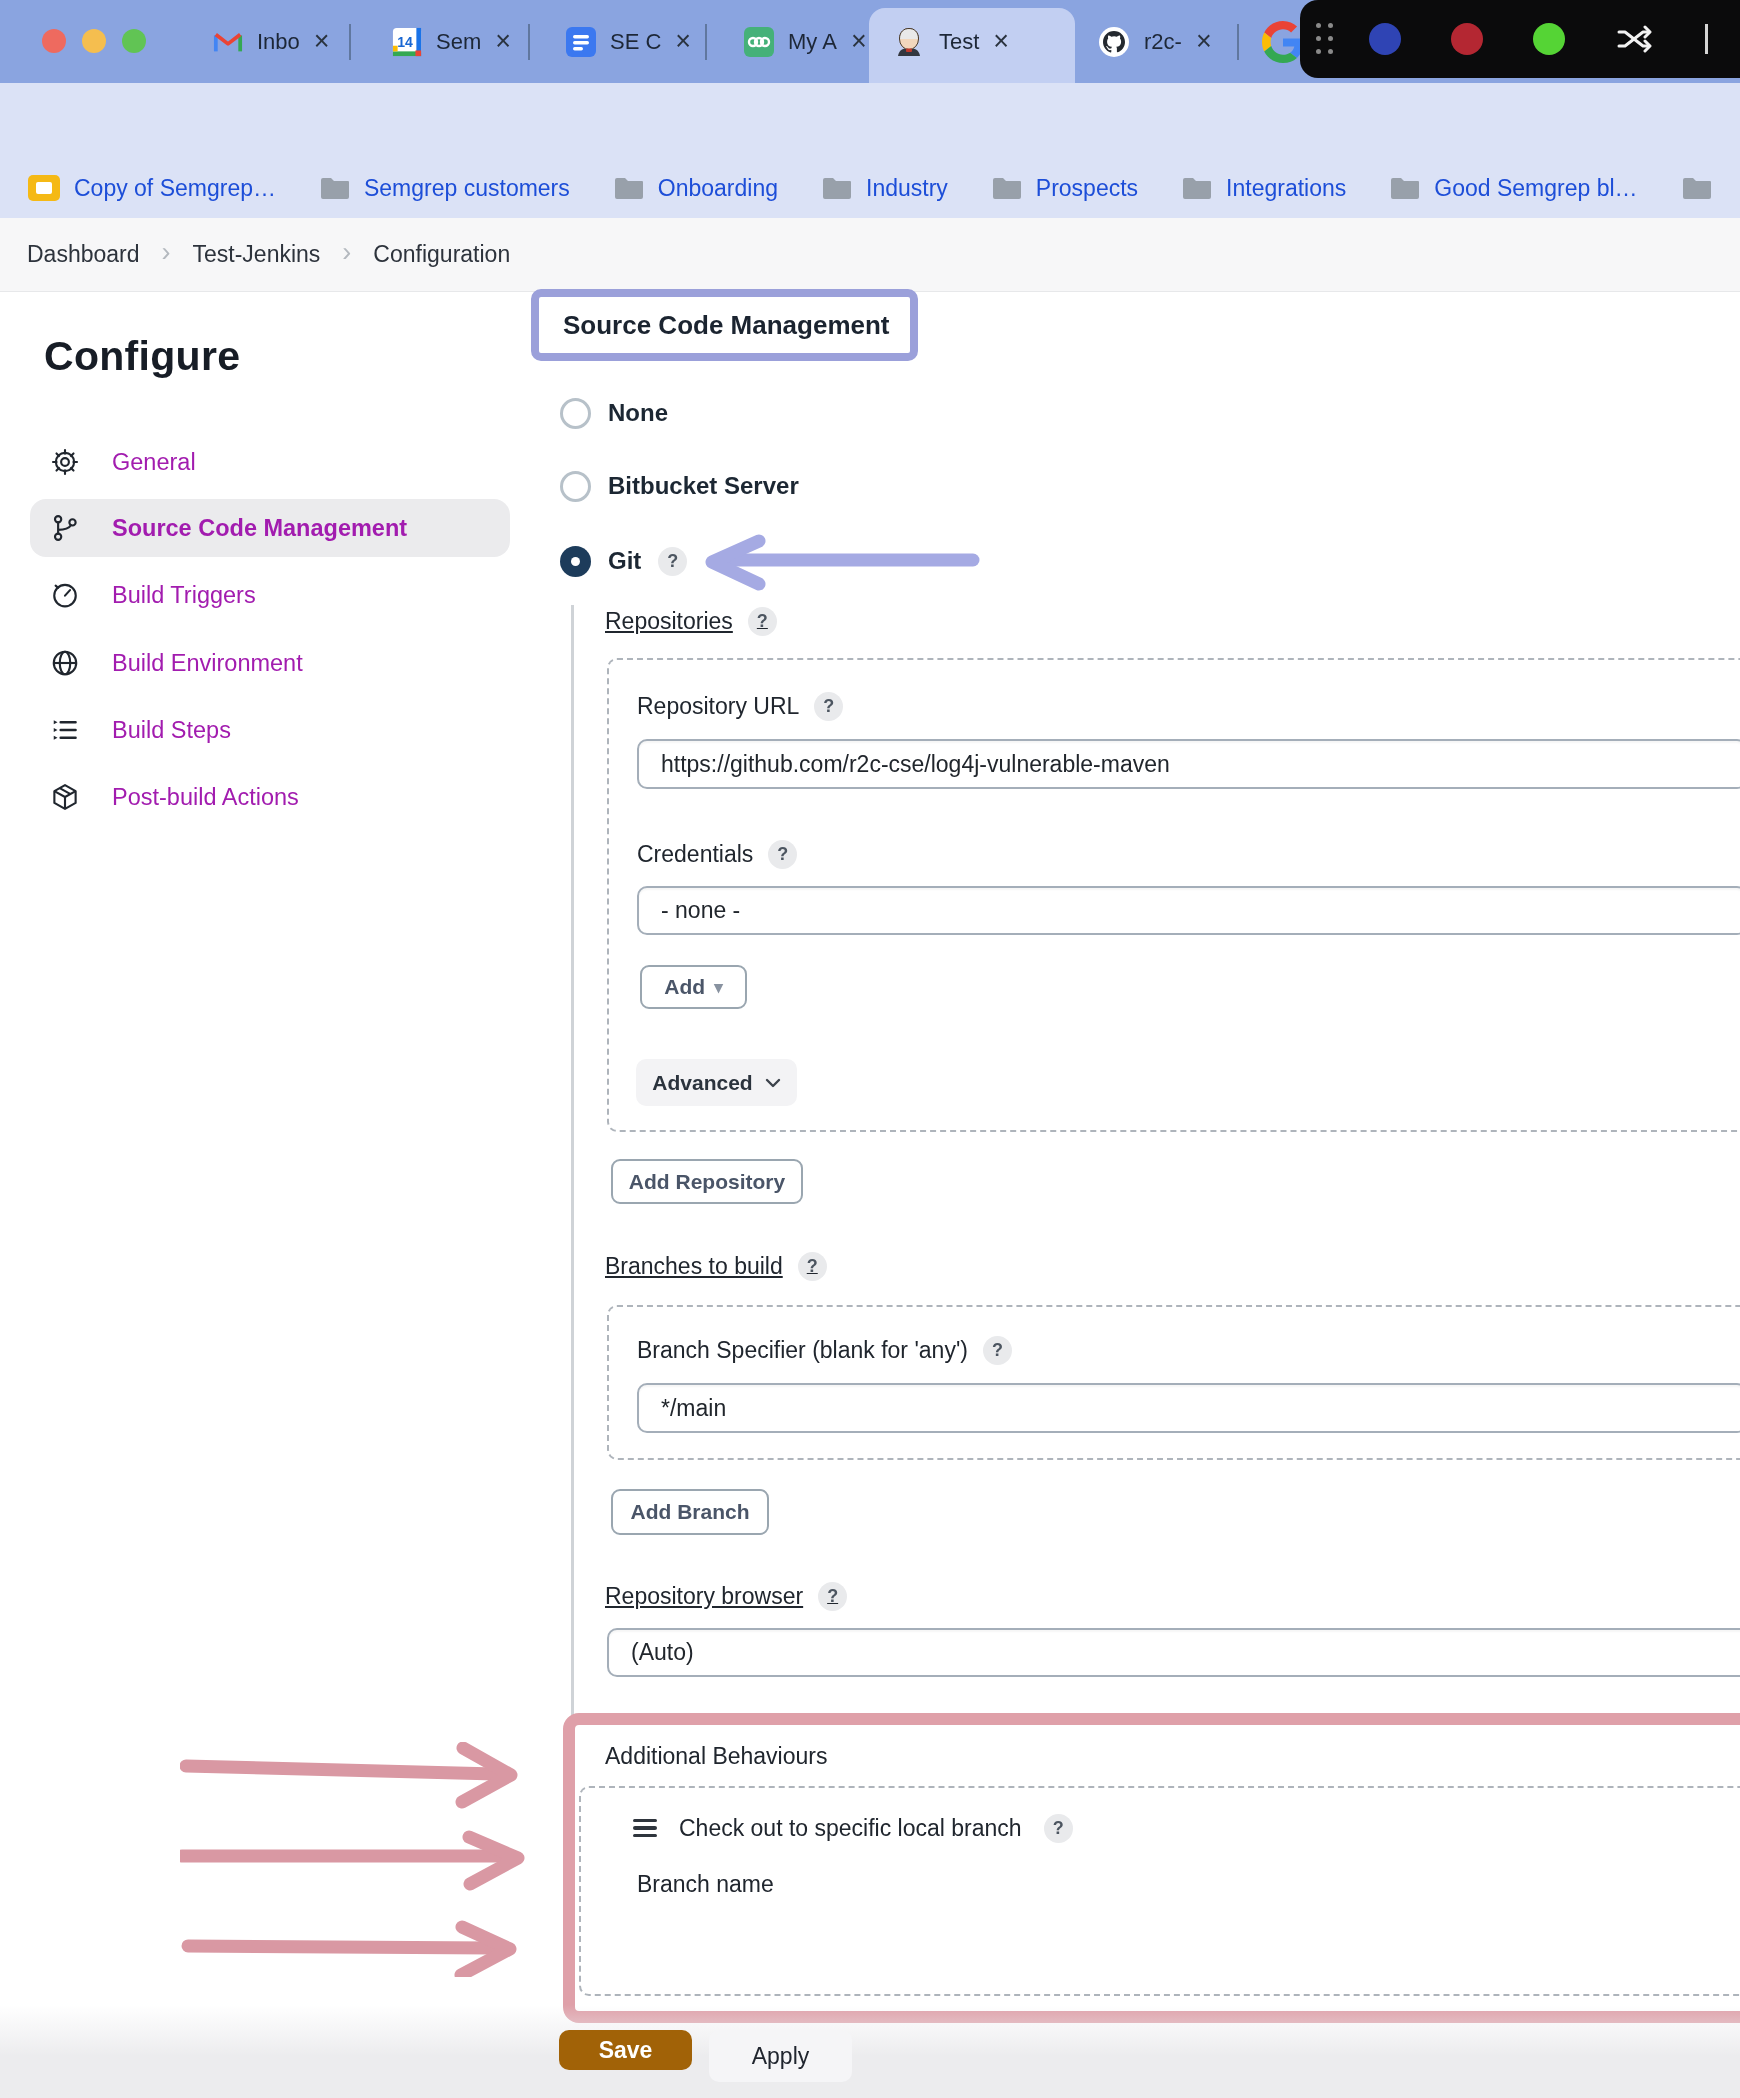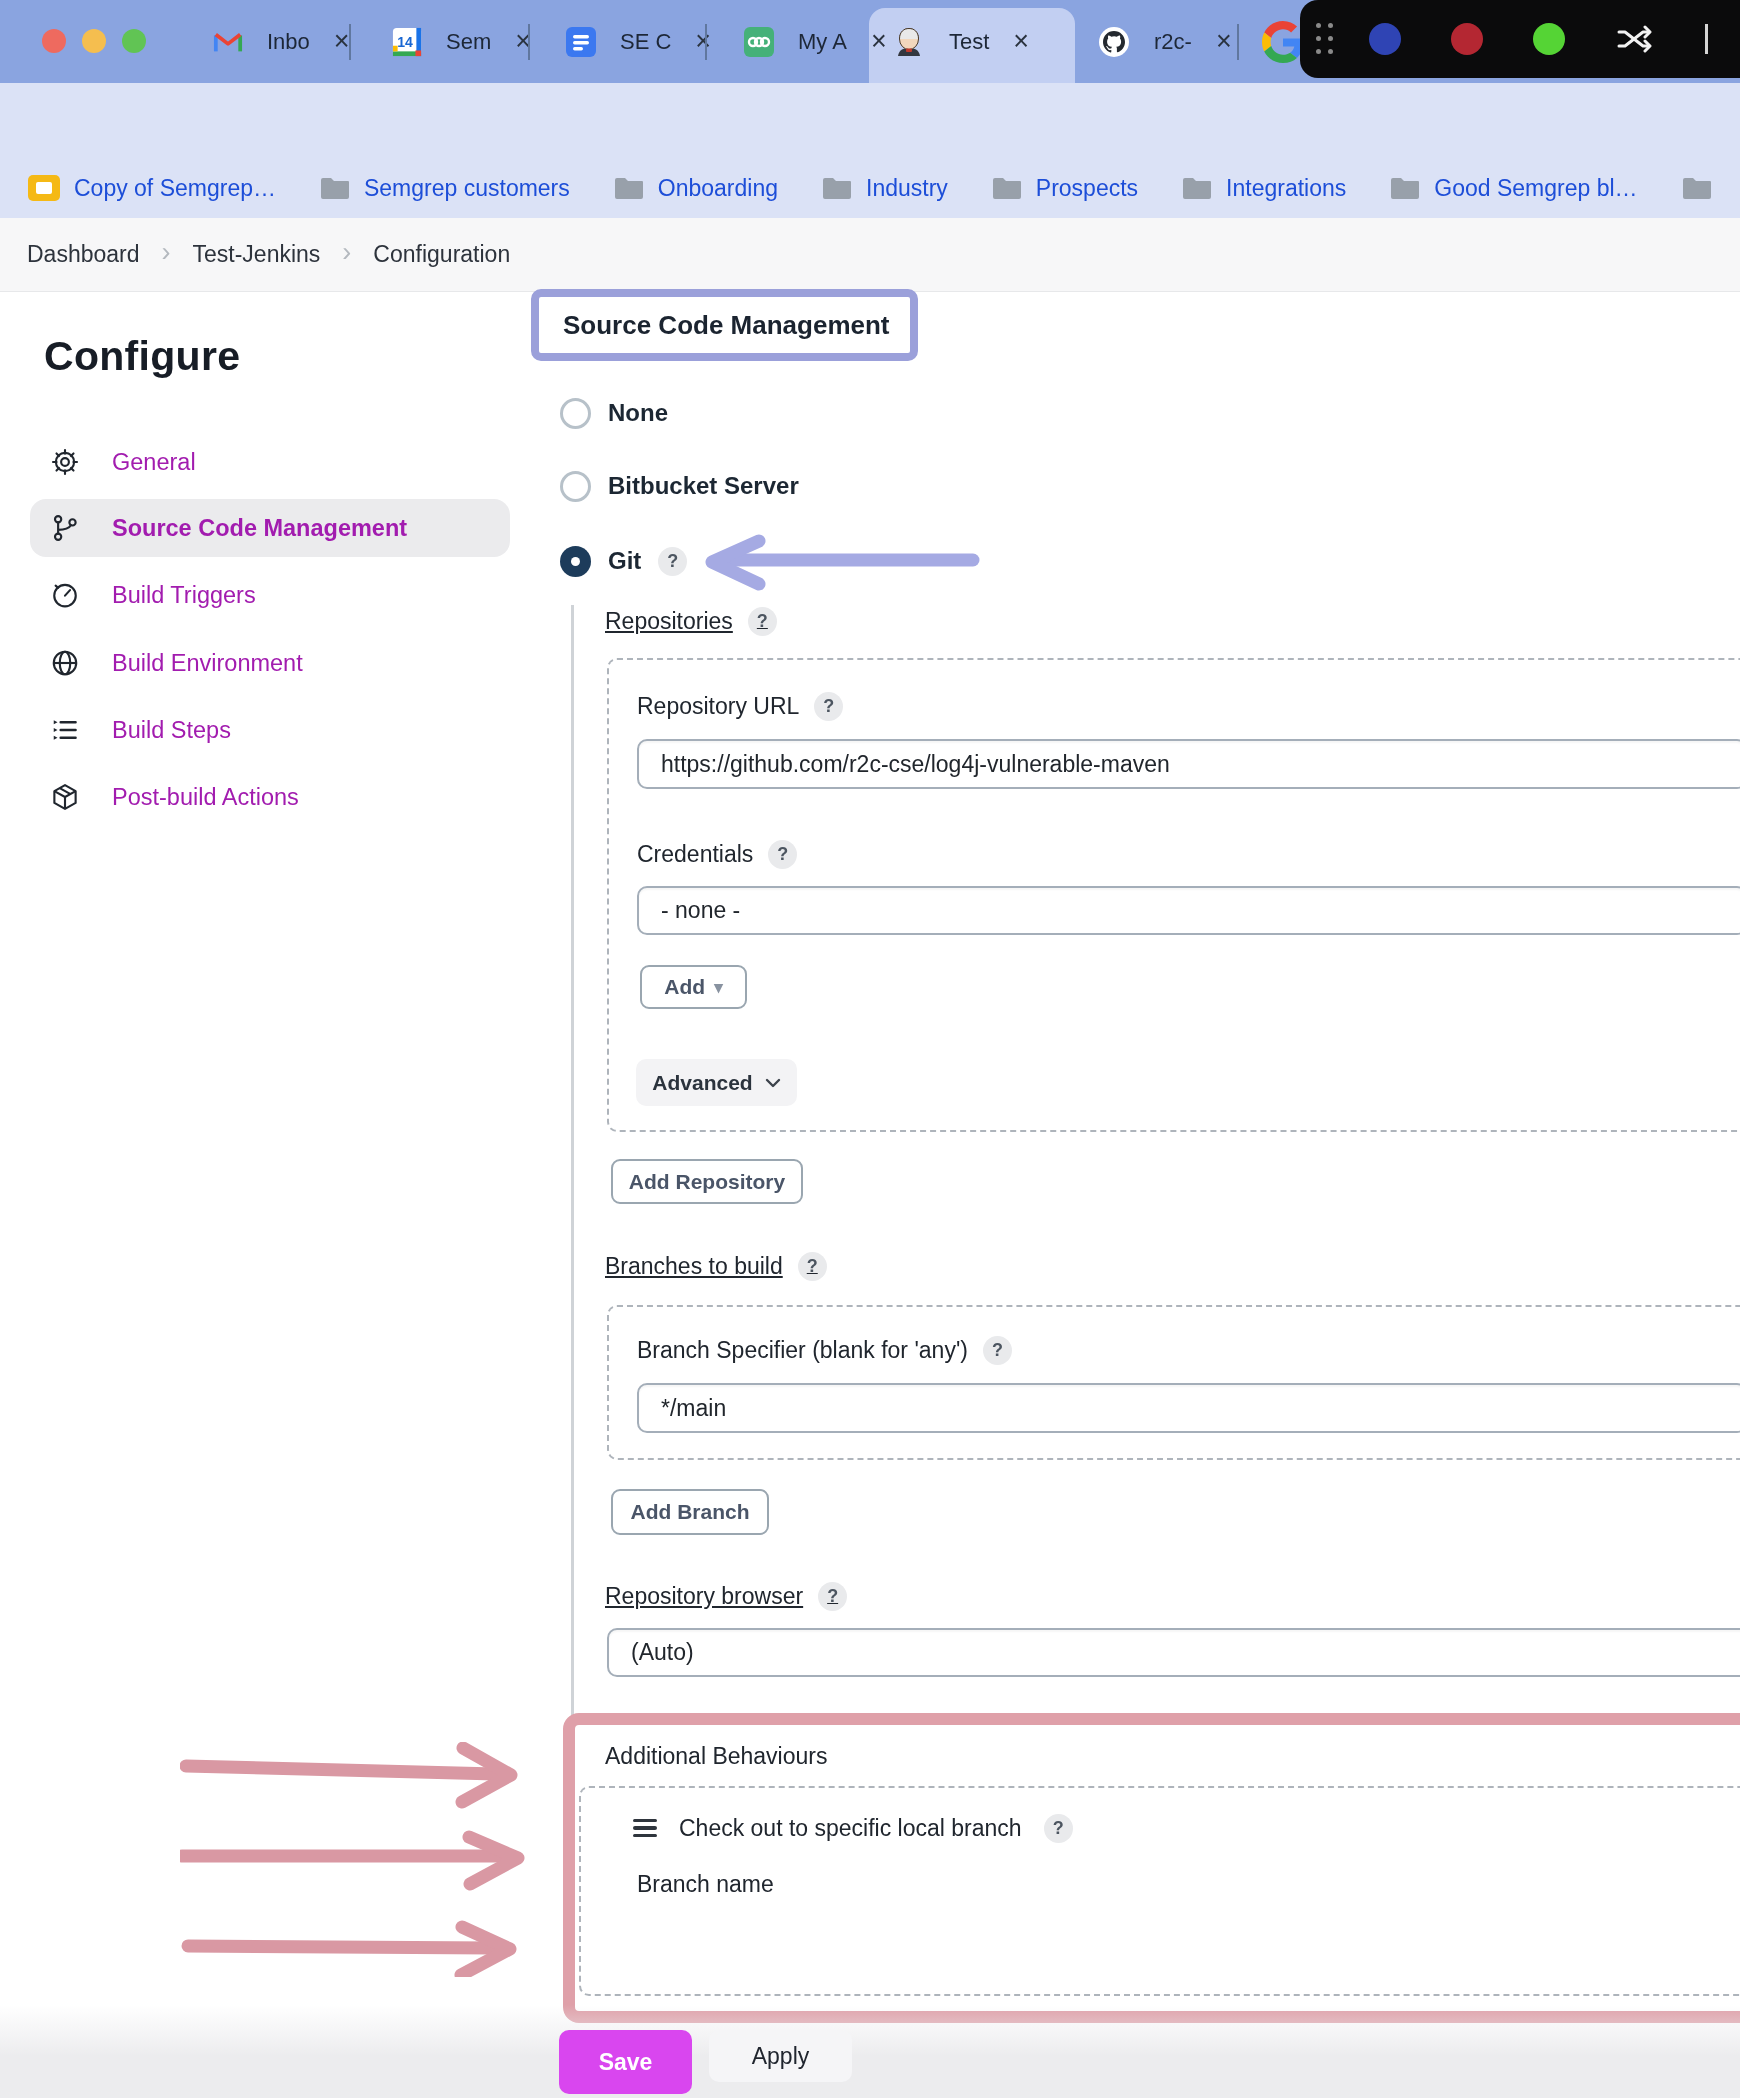--- a/index.html
+++ b/index.html
@@ -3,21 +3,21 @@
 <meta charset="utf-8">
 <style>
   html,body{margin:0;padding:0;}
   body{width:1740px;height:2098px;overflow:hidden;position:relative;background:#fff;
        font-family:"Liberation Sans",sans-serif;color:#1f2630;}
   .abs{position:absolute;}
 
   
   .tabbar{position:absolute;left:0;top:0;width:1740px;height:83px;background:#8aa4e0;}
   .light{position:absolute;top:29px;width:24px;height:24px;border-radius:50%;}
-  .tab{position:absolute;top:0;height:83px;display:flex;align-items:center;gap:24px;
+  .tab{position:absolute;top:0;height:83px;display:flex;align-items:center;gap:14px;
        font-size:22px;color:#1d2737;font-weight:500;}
   .tab-active-bg{position:absolute;left:869px;top:8px;width:206px;height:75px;
        background:#c2cff2;border-radius:16px 16px 0 0;}
   .tab-close{font-size:27px;color:#2a333f;line-height:1;font-weight:400;}
   .tabdiv{position:absolute;top:24px;width:2px;height:36px;background:#60779f;}
   .fav{display:flex;align-items:center;justify-content:center;}
 
   .recpanel{position:absolute;left:1300px;top:0;width:440px;height:78px;background:#0b0b0c;
        border-radius:18px 0 0 18px;}
   .dotgrid{position:absolute;left:16px;top:23px;width:17px;height:32px;display:flex;flex-wrap:wrap;gap:7px;}
@@ -80,21 +80,21 @@
        font-size:21px;font-weight:700;display:flex;align-items:center;justify-content:center;gap:12px;box-sizing:border-box;}
   .caret{color:#8892a0;font-size:17px;}
 
   .pinkbox{position:absolute;left:563px;top:1713px;width:1210px;height:310px;
        border:12px solid #dfa0a9;border-radius:16px;box-sizing:border-box;}
   .hamb{width:24px;height:18px;display:flex;flex-direction:column;justify-content:space-between;flex:0 0 auto;}
   .hamb i{height:3.4px;background:#2f353d;border-radius:2px;}
 
   .footer{position:absolute;left:0;top:2005px;width:1740px;height:93px;
        background:linear-gradient(rgba(255,255,255,0), #ececee 55%);}
-  .btn-primary{position:absolute;left:559px;top:2030px;width:133px;height:64px;background:#d946ef;
+  .btn-primary{position:absolute;left:559px;top:2030px;width:133px;height:40px;background:#a16207;
        border:none;border-radius:10px;color:#fff;font-size:23px;font-weight:600;display:flex;align-items:center;justify-content:center;}
   .btn-apply{position:absolute;left:709px;top:2030px;width:143px;height:52px;background:#f5f5f7;
        border:none;border-radius:10px;color:#20252e;font-size:23px;font-weight:500;display:flex;align-items:center;justify-content:center;}
 </style>
 </head>
 <body>
 
 <div class="tabbar">
   <div class="light" style="left:42px;background:#ee6a5f"></div>
   <div class="light" style="left:82px;background:#f5be4f"></div>

